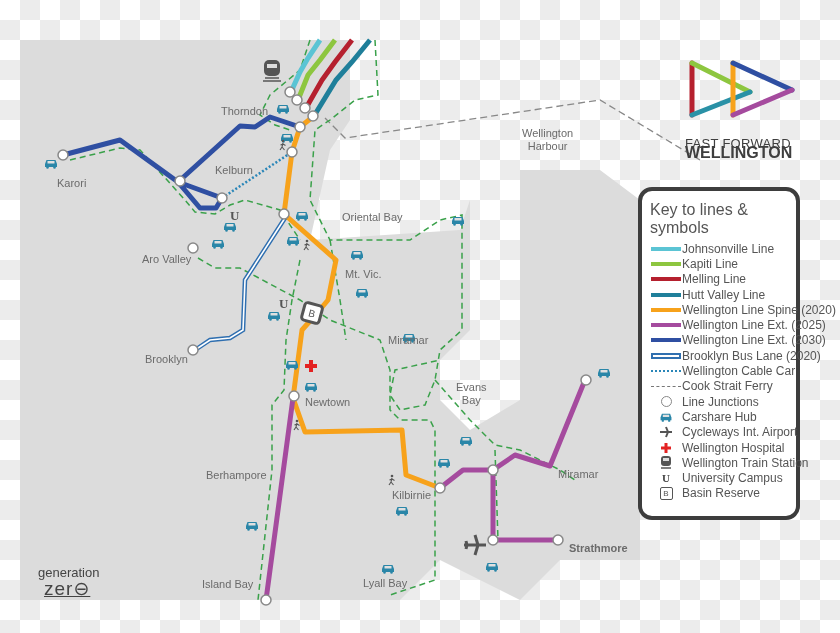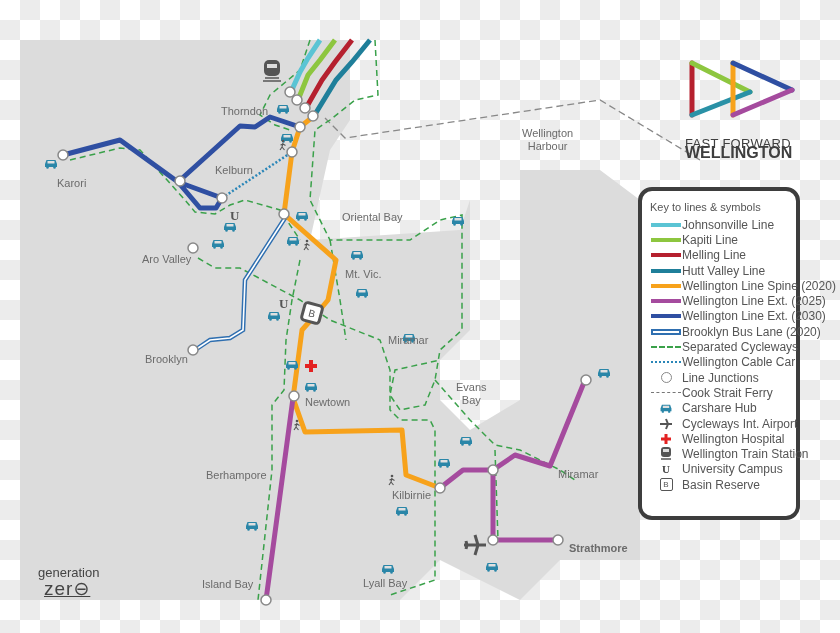--- a/index.html
+++ b/index.html
@@ -14,21 +14,21 @@
   .lbl { position:absolute; font-size:11px; color:#6b6b6b; white-space:nowrap; line-height:13px; }
   .lbl.center { text-align:center; }
   .logo { position:absolute; left:680px; top:52px; width:130px; }
   .logo .t1 { position:absolute; left:5px; top:76px; font-size:13px; letter-spacing:0.3px; color:#3e3e3e; white-space:nowrap;margin-top:8px; }
   .logo .t2 { position:absolute; left:5px; top:92px; font-size:16px; font-weight:bold; color:#3e3e3e; white-space:nowrap; }
   .gz { position:absolute; left:38px; top:566px; color:#444; }
   .gz .g1 { font-size:13px; line-height:13px; }
   .gz .g2 { font-size:19px; line-height:19px; padding-left:6px; letter-spacing:1px;text-decoration:underline; }
   .legend { position:absolute; left:638px; top:187px; width:162px; height:333px; border:4px solid #3d3d3d;
     border-radius:14px; background:#fff; box-sizing:border-box; padding:10px 6px 0 8px; }
-  .legend h3 { margin:0 0 4px 0; font-size:11px; font-weight:normal; color:#555; }
+  .legend h3 { margin:0 0 4px 0; font-size:16px; font-weight:normal; color:#555; }
   .lg-item { display:flex; align-items:center; height:15.3px; }
   .lg-sym { width:32px; display:flex; justify-content:center; align-items:center; flex:none; }
   .lg-txt { font-size:12px; color:#555; white-space:nowrap; }
 </style>
 </head>
 <body>
 
 <svg id="map" width="840" height="633" viewBox="0 0 840 633">
   <defs>
     <g id="car">
@@ -243,41 +243,35 @@
       <span class="lg-txt">Wellington Line Ext. (2030)</span>
     </div>
   <div class="lg-item">
       <span class="lg-sym">
         <span style="display:block;width:26px;height:2px;border:2px solid #2f6fb0"></span>
       </span>
       <span class="lg-txt">Brooklyn Bus Lane (2020)</span>
     </div>
   <div class="lg-item">
       <span class="lg-sym">
-        <span style="display:block;width:30px;border-top:2px dashed #3aa14a"></span>
-      </span>
-      <span class="lg-txt">Separated Cycleways</span>
-    </div>
-  <div class="lg-item">
-      <span class="lg-sym">
         <span style="display:block;width:30px;border-top:2px dotted #2a86b8"></span>
       </span>
       <span class="lg-txt">Wellington Cable Car</span>
     </div>
   <div class="lg-item">
       <span class="lg-sym">
+        <span style="display:block;width:30px;border-top:1px dashed #777"></span>
+      </span>
+      <span class="lg-txt">Cook Strait Ferry</span>
+    </div>
+  <div class="lg-item">
+      <span class="lg-sym">
         <span style="display:block;width:9px;height:9px;border:1.5px solid #888;border-radius:50%;background:#fff"></span>
       </span>
       <span class="lg-txt">Line Junctions</span>
-    </div>
-  <div class="lg-item">
-      <span class="lg-sym">
-        <span style="display:block;width:30px;border-top:1px dashed #777"></span>
-      </span>
-      <span class="lg-txt">Cook Strait Ferry</span>
     </div>
   <div class="lg-item">
       <span class="lg-sym">
         <svg width="14" height="10" viewBox="-7 -5 14 11">
           <use href="#car"></use>
         </svg>
       </span>
       <span class="lg-txt">Carshare Hub</span>
     </div>
   <div class="lg-item">

